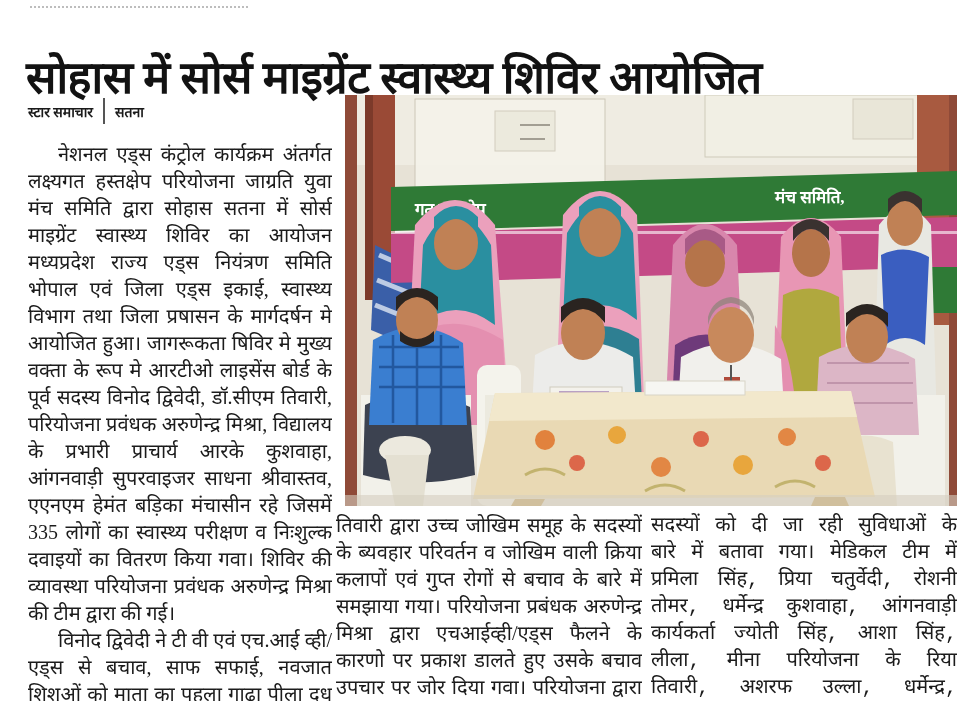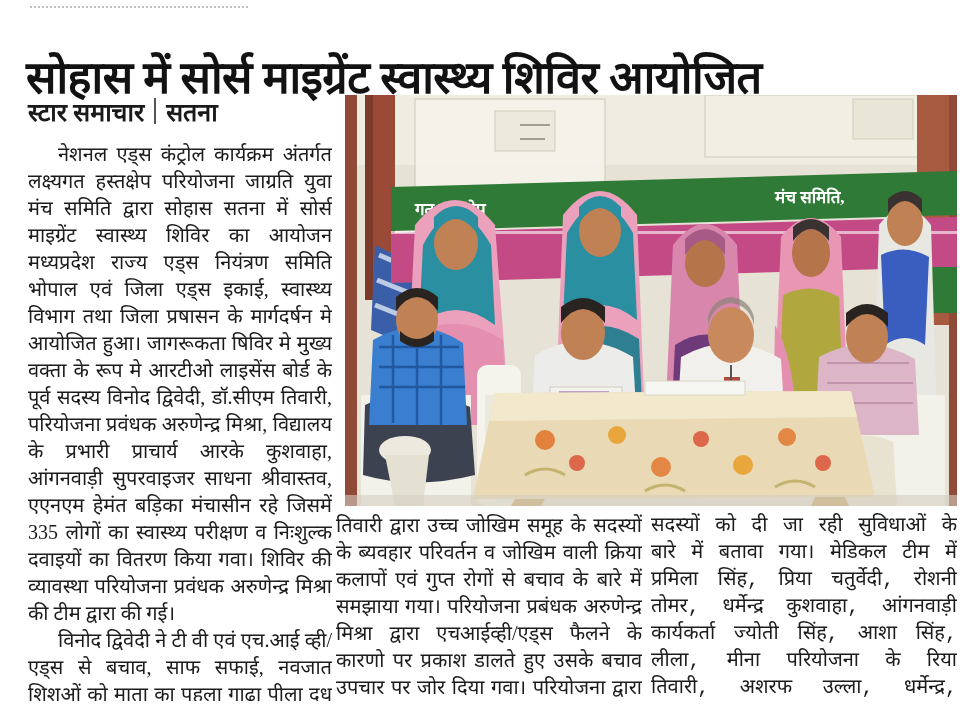--- a/index.html
+++ b/index.html
@@ -13,21 +13,21 @@
     border-top:2px dotted #bdbdbd;
   }
   .headline{
     position:absolute;top:16px;left:26px;width:910px;
     font-size:45px;font-weight:bold;color:#121212;
     line-height:1.45;white-space:nowrap;letter-spacing:-0.5px;
   }
   .byline{
     position:absolute;top:96px;left:28px;height:30px;
     display:flex;align-items:center;gap:10px;
-    font-size:25px;font-weight:bold;color:#1a1a1a;
+    font-size:14px;font-weight:bold;color:#1a1a1a;
   }
   .byline .sep{
     width:0;height:26px;border-left:2px solid #555;display:inline-block;
   }
   .col{
     position:absolute;
     font-size:20px;line-height:27px;
     text-align:justify;color:#1b1b1b;overflow:hidden;
   }
   .col p{margin:0;}

